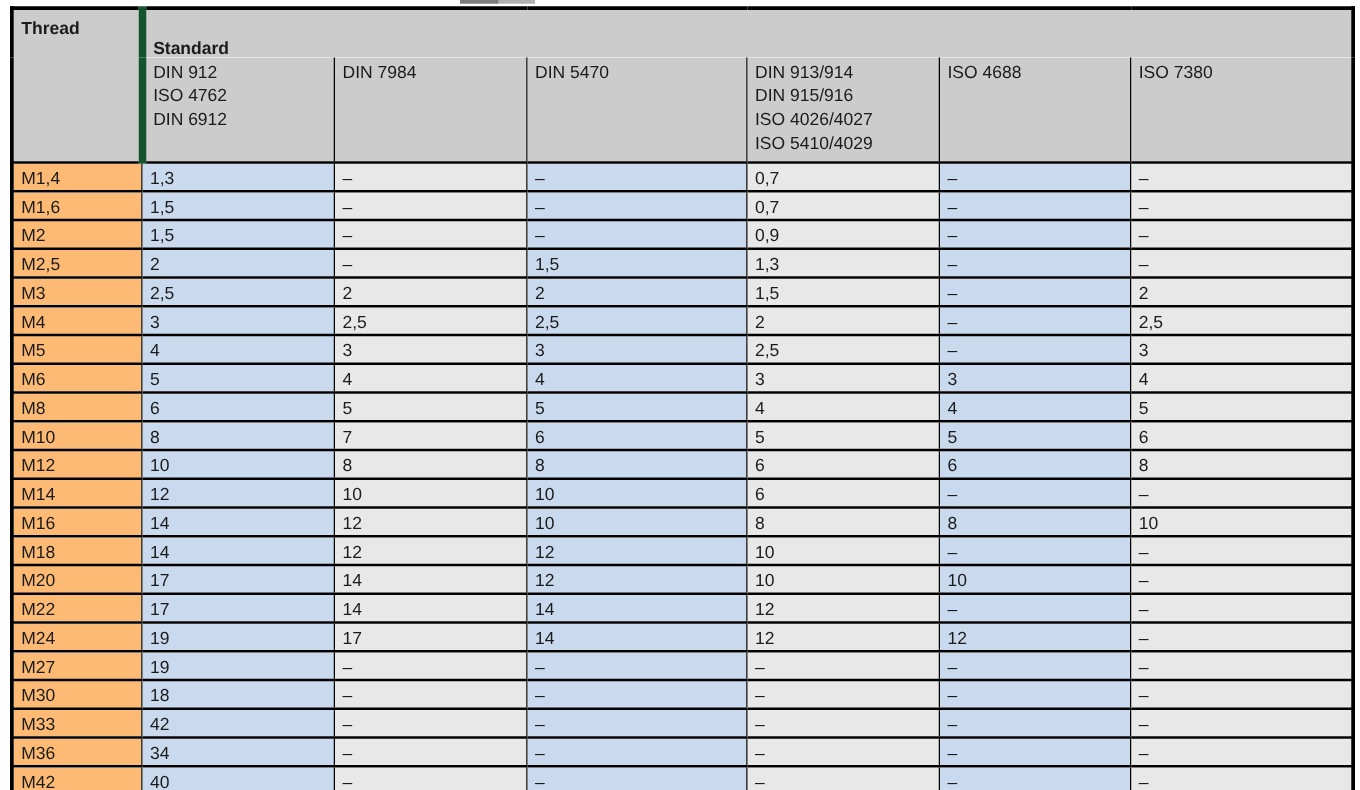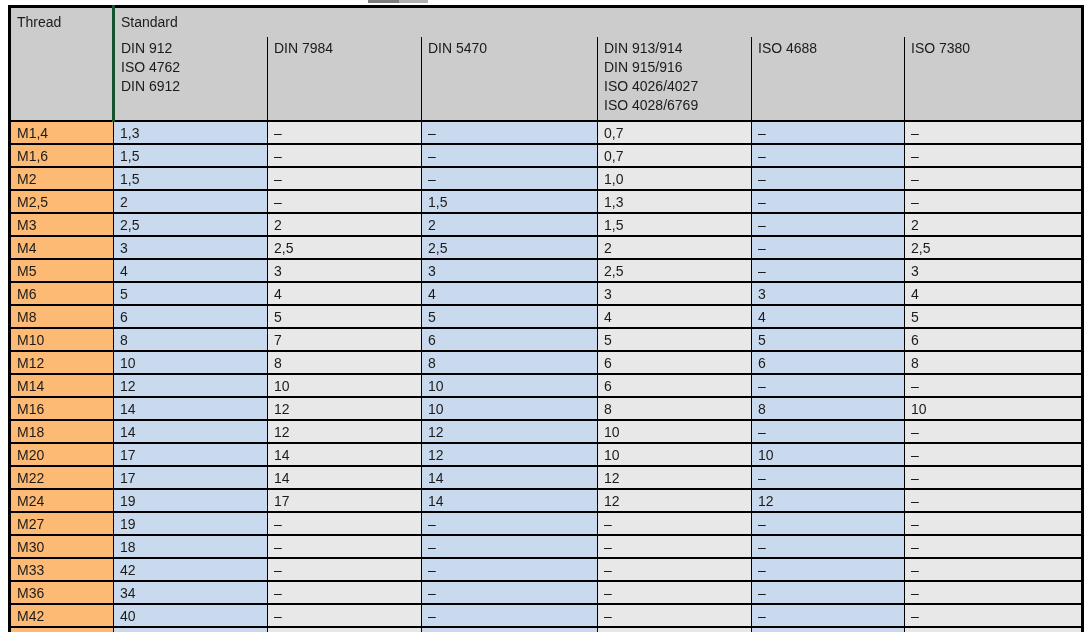--- a/index.html
+++ b/index.html
@@ -36,27 +36,28 @@
   th, td {
     font-size: 14px;
     color: #1b1b1b;
     text-align: left;
     overflow: hidden;
   }
 
   thead th { background: var(--header-bg, #cccccc); font-weight: normal; vertical-align: top; }
 
   th.thread-header {
-    border-right: 3px solid #14532d;
+    border-right: 6px solid #14532d;
     border-bottom: 2px solid #000;
     padding: 6px 0 0 6px;
+    font-weight: bold;
   }
   th.standard-header {
-    font-weight: normal;
-    padding: 6px 0 0 6px;
+    font-weight: bold;
+    padding: 22px 0 0 6px;
     border-bottom: 0;
   }
   thead tr.sub-row { height: 84px; }
   thead tr.top-row { height: 30px; }
   thead tr.sub-row th {
     border-top: 0;
     border-left: 1px solid #000;
     border-bottom: 2px solid #000;
     padding: 2px 0 0 6px;
     line-height: 19px;
@@ -98,21 +99,21 @@
     </tr>
     <tr class="sub-row">
       <th>DIN 912
 ISO 4762
 DIN 6912</th>
       <th>DIN 7984</th>
       <th>DIN 5470</th>
       <th>DIN 913/914
 DIN 915/916
 ISO 4026/4027
-ISO 4028/6769</th>
+ISO 5410/4029</th>
       <th>ISO 4688</th>
       <th>ISO 7380</th>
     </tr>
   </thead>
   <tbody>
       <tr>
         <td class="thread-label">M1,4</td>
         <td class="c-blue">1,3</td>
         <td class="c-gray">–</td>
         <td class="c-blue">–</td>
@@ -127,21 +128,21 @@
         <td class="c-blue">–</td>
         <td class="c-gray">0,7</td>
         <td class="c-blue">–</td>
         <td class="c-gray">–</td>
       </tr>
       <tr>
         <td class="thread-label">M2</td>
         <td class="c-blue">1,5</td>
         <td class="c-gray">–</td>
         <td class="c-blue">–</td>
-        <td class="c-gray">1,0</td>
+        <td class="c-gray">0,9</td>
         <td class="c-blue">–</td>
         <td class="c-gray">–</td>
       </tr>
       <tr>
         <td class="thread-label">M2,5</td>
         <td class="c-blue">2</td>
         <td class="c-gray">–</td>
         <td class="c-blue">1,5</td>
         <td class="c-gray">1,3</td>
         <td class="c-blue">–</td>

